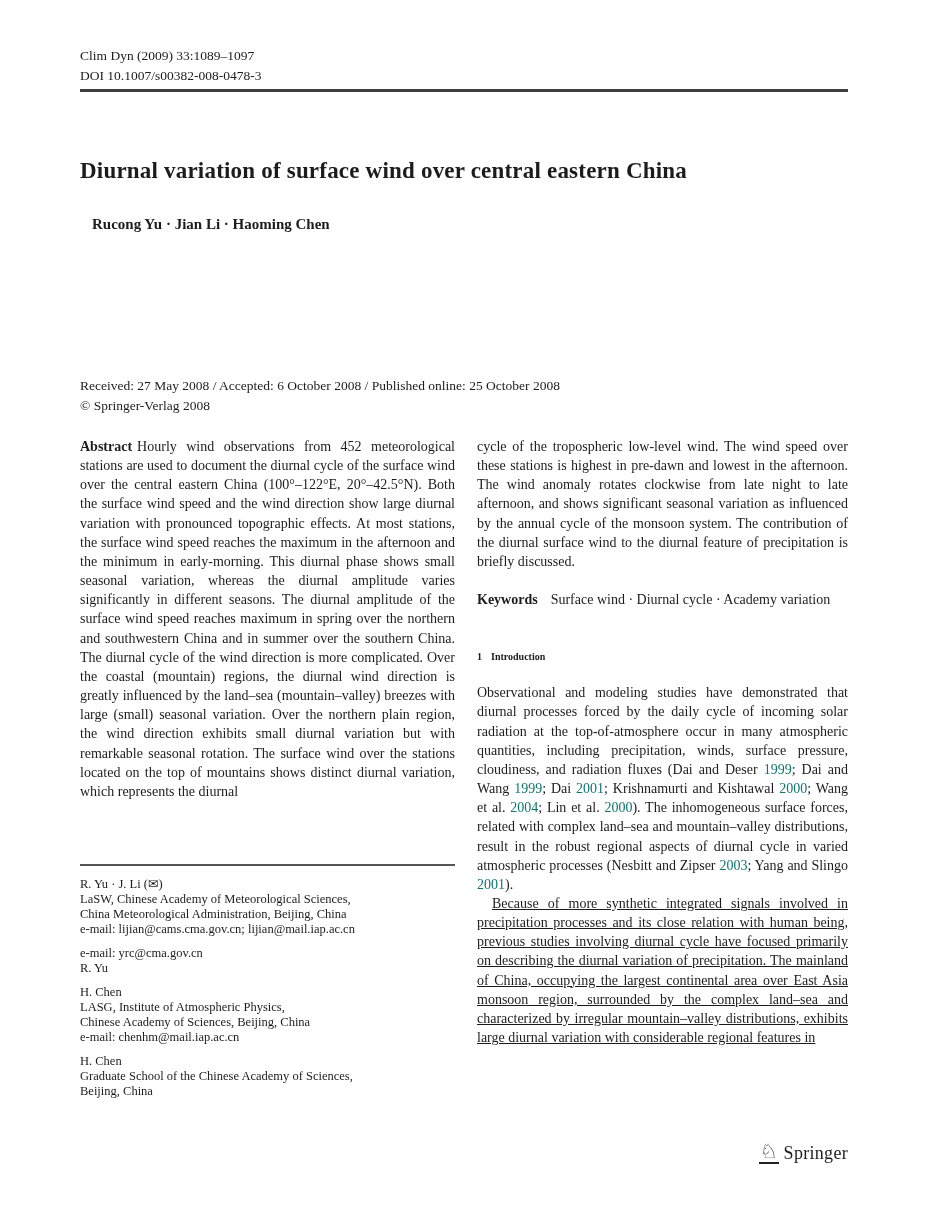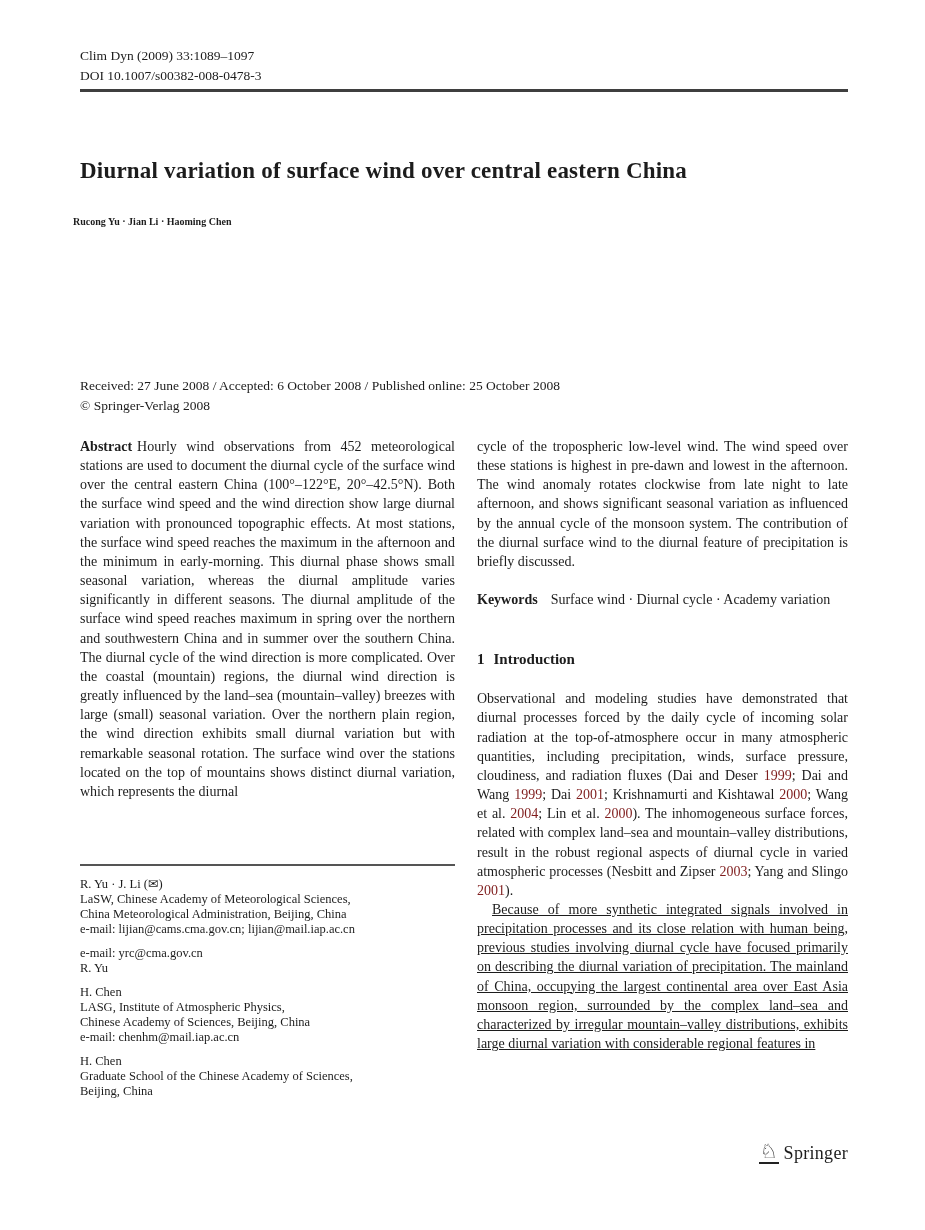--- a/index.html
+++ b/index.html
@@ -6,33 +6,33 @@
   html,body { background:#ffffff; }
   .page {
     position:relative; width:925px; height:1230px; margin:0 auto;
     background:#ffffff; color:#1c1c1c; overflow:hidden;
     font-family:"Liberation Serif","DejaVu Serif",serif;
     border-radius:22px;
   }
   .journal-head { position:absolute; left:80px; top:46px; font-size:13.5px; line-height:20px; }
   .head-rule { position:absolute; left:80px; top:89px; width:768px; height:3px; background:#3f3f3f; }
   .title { position:absolute; left:80px; top:158px; width:775px; font-size:23px; font-weight:bold; letter-spacing:0.2px; }
-  .authors { position:absolute; left:73px; top:216px; font-size:10px; font-weight:bold; }
+  .authors { position:absolute; left:92px; top:216px; font-size:15px; font-weight:bold; }
   .history { position:absolute; left:80px; top:376px; font-size:13.5px; line-height:19.5px; }
   .col-left  { position:absolute; left:80px;  top:437px; width:375px; }
   .col-right { position:absolute; left:477px; top:437px; width:371px; }
   .body-p { font-size:14px; line-height:19.15px; text-align:justify; }
   .abstract-label { font-weight:bold; margin-right:5px; }
   .keywords { margin-top:19px; font-size:14px; line-height:19.15px; }
   .kw-label { font-weight:bold; margin-right:13px; }
-  .sec-head { margin-top:42px; font-size:15px; font-weight:bold; }
+  .sec-head { margin-top:42px; font-size:10px; font-weight:bold; }
   .sec-num { margin-right:9px; }
   .para-first { margin-top:21px; }
   .para-indent { text-indent:15px;text-decoration:underline; }
-  .cite { color:#7f1d1d; }
+  .cite { color:#0f766e; }
   .footnotes { position:absolute; left:80px; top:864px; width:375px; font-size:12.5px; line-height:15px; }
   .fn-rule { height:2px; background:#555555; margin-bottom:11px; }
   .fn-block { margin-bottom:9px; }
   .springer { position:absolute; right:77px; top:1141px; display:flex; align-items:flex-end; gap:5px; }
   .knight { font-size:20px; line-height:1; border-bottom:2px solid #222; padding:0 1px 1px 1px;
             font-family:"DejaVu Sans",sans-serif; }
   .wordmark { font-size:18px; letter-spacing:0.3px; }
 </style>
 </head>
 <body>
@@ -44,21 +44,21 @@
     <div>DOI 10.1007/s00382-008-0478-3</div>
   </div>
 
   <div class="head-rule"></div>
 
   <h1 class="title">Diurnal variation of surface wind over central eastern China</h1>
 
   <div class="authors">Rucong Yu · Jian Li · Haoming Chen</div>
 
   <div class="history">
-    <div>Received: 27 June 2008 / Accepted: 6 October 2008 / Published online: 25 October 2008</div>
+    <div>Received: 27 May 2008 / Accepted: 6 October 2008 / Published online: 25 October 2008</div>
     <div>© Springer-Verlag 2008</div>
   </div>
 
   <div class="col-left">
     <p class="body-p"><span class="abstract-label">Abstract</span><span>Hourly wind observations from 452 meteorological stations are used to document the diurnal cycle of the surface wind over the central eastern China (100°–122°E, 20°–42.5°N). Both the surface wind speed and the wind direction show large diurnal variation with pronounced topographic effects. At most stations, the surface wind speed reaches the maximum in the afternoon and the minimum in early-morning. This diurnal phase shows small seasonal variation, whereas the diurnal amplitude varies significantly in different seasons. The diurnal amplitude of the surface wind speed reaches maximum in spring over the northern and southwestern China and in summer over the southern China. The diurnal cycle of the wind direction is more complicated. Over the coastal (mountain) regions, the diurnal wind direction is greatly influenced by the land–sea (mountain–valley) breezes with large (small) seasonal variation. Over the northern plain region, the wind direction exhibits small diurnal variation but with remarkable seasonal rotation. The surface wind over the stations located on the top of mountains shows distinct diurnal variation, which represents the diurnal</span></p>
   </div>
 
   <div class="footnotes">
     <div class="fn-rule"></div>
     <div class="fn-block">

